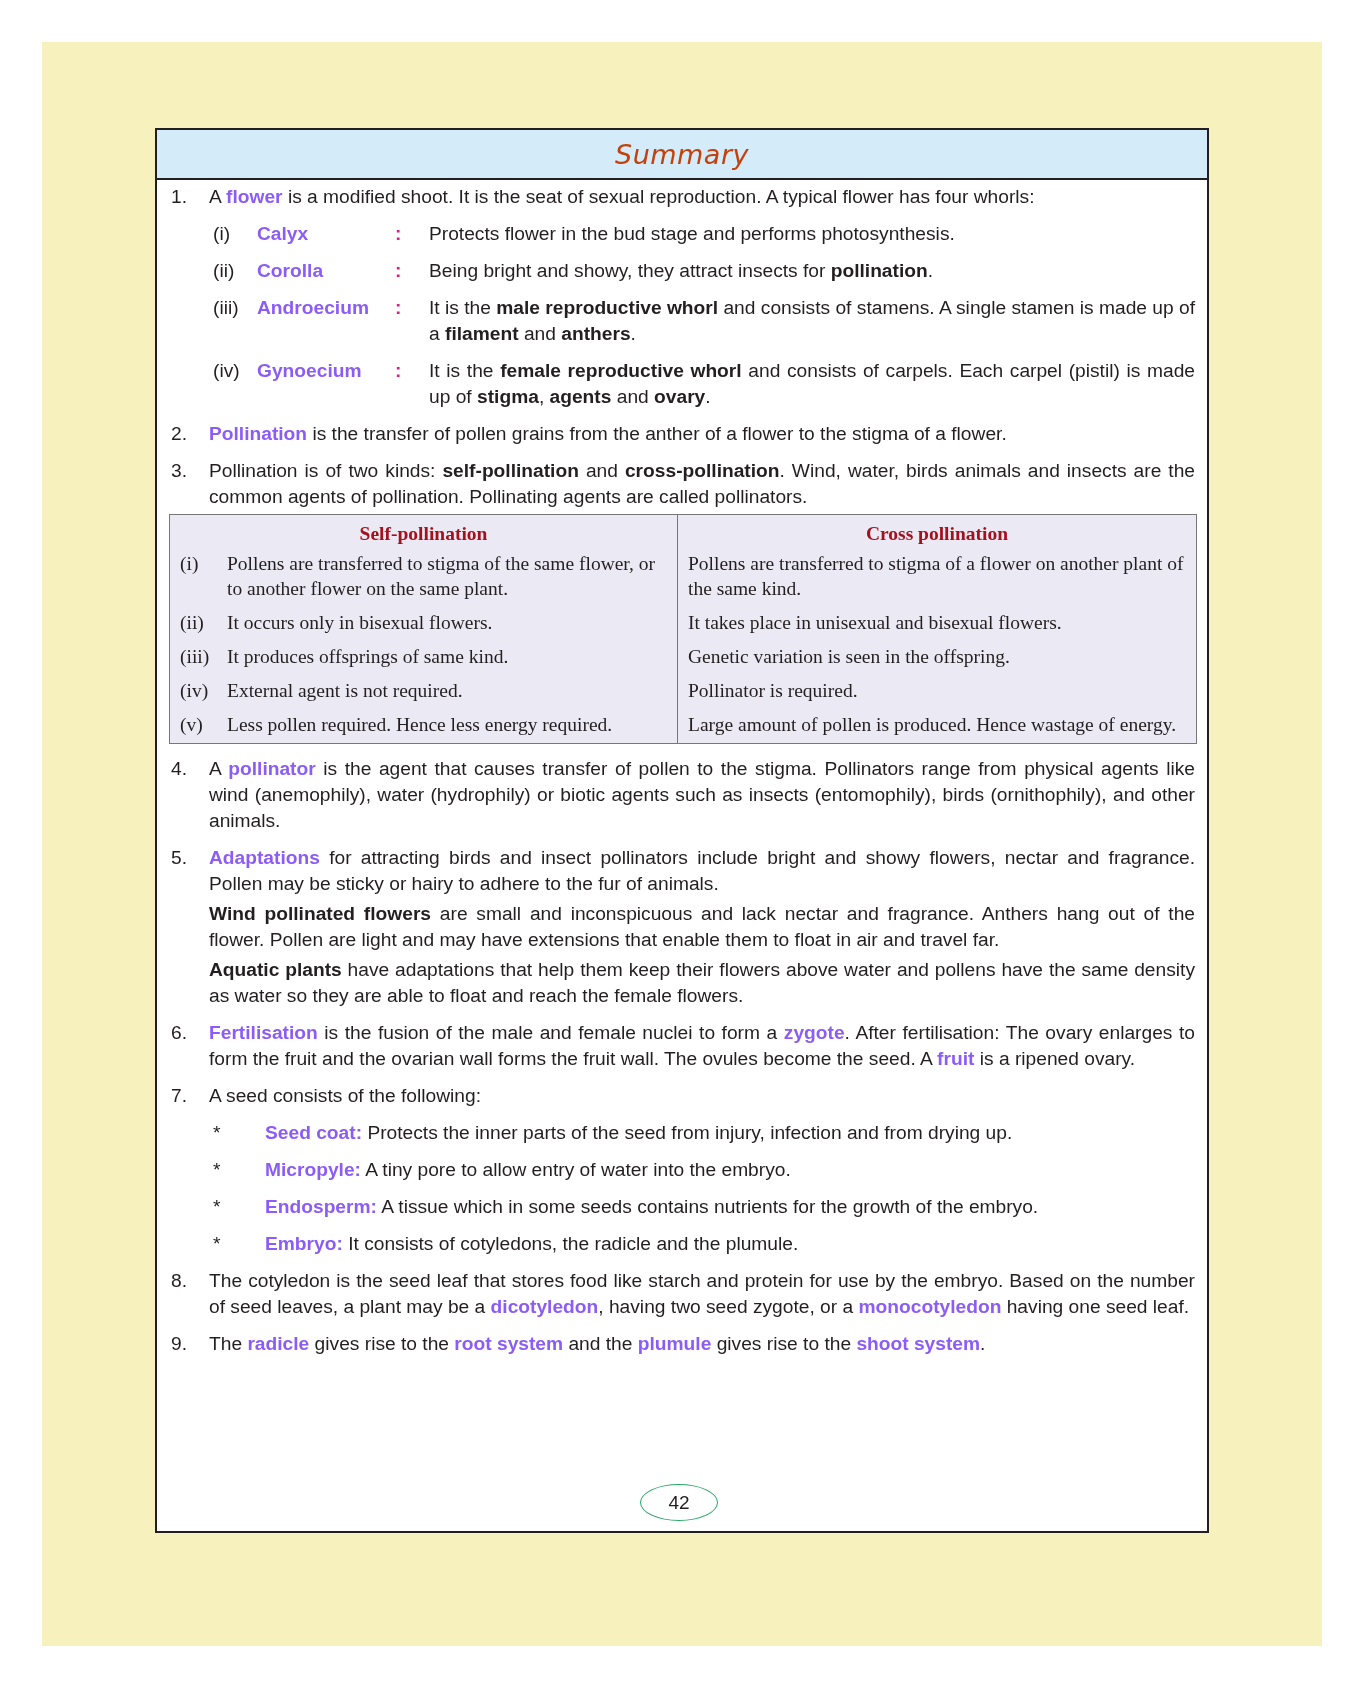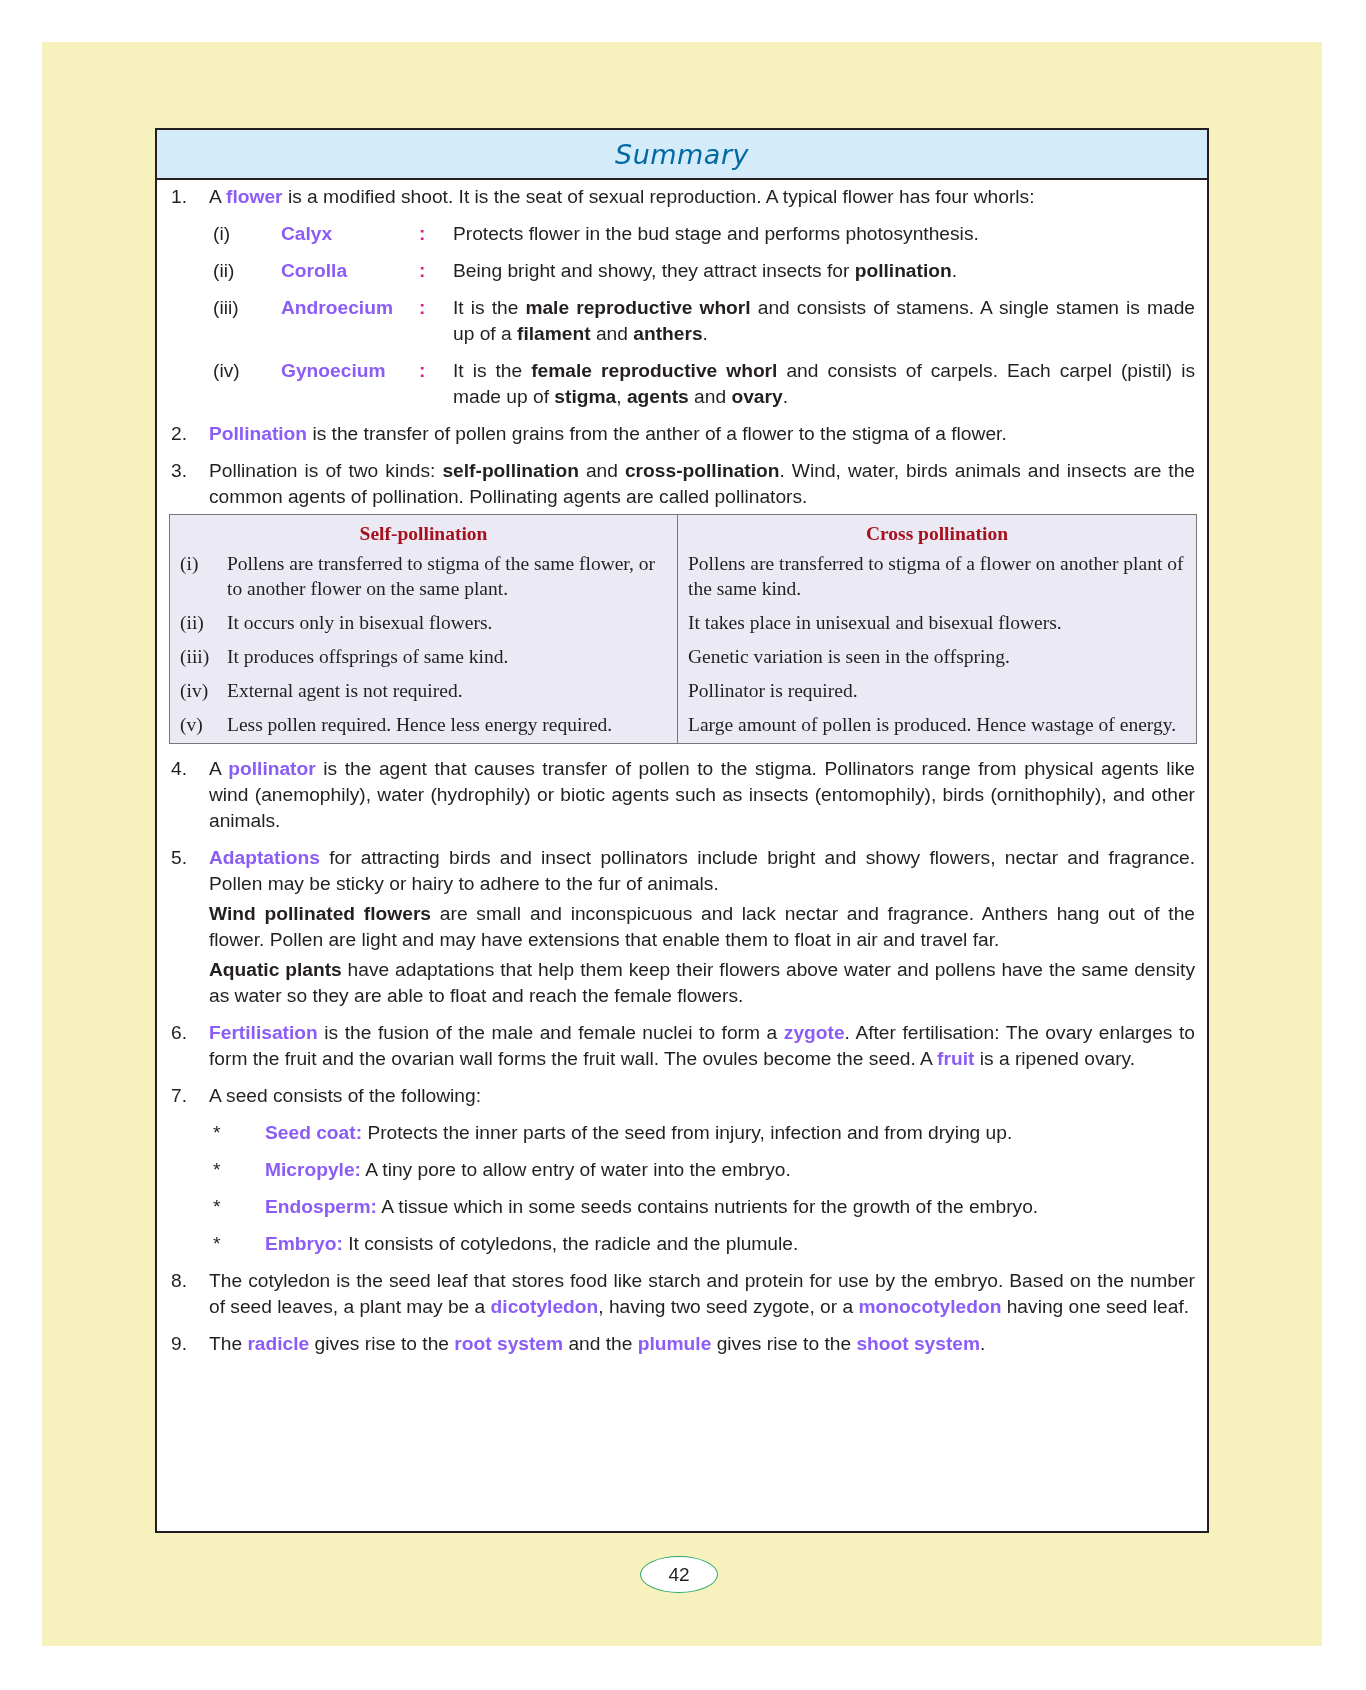--- a/index.html
+++ b/index.html
@@ -3,44 +3,44 @@
 <meta charset="utf-8">
 <style>
   html, body { margin:0; padding:0; background:#ffffff; }
   body { width:1366px; height:1690px; position:relative; overflow:hidden;
          font-family:"Liberation Sans", sans-serif; color:#231f20; }
   .page { position:absolute; left:42px; top:42px; width:1280px; height:1604px; background:#f7f1be; }
   .box { position:absolute; left:155px; top:128px; width:1050px; height:1401px;
          background:#ffffff; border:2px solid #231f20; box-sizing:content-box; }
   .box-header { height:48px; background:#d4ebf9; border-bottom:2px solid #231f20;
          display:flex; align-items:center; justify-content:center; }
-  .box-title { font-family:"DejaVu Sans", sans-serif; font-style:italic; font-size:27px; color:#0369a1; letter-spacing:0.5px; }
+  .box-title { font-family:"DejaVu Sans", sans-serif; font-style:italic; font-size:27px; color:#c2410c; letter-spacing:0.5px; }
   .content { padding:4px 12px 0 12px; font-size:19.2px; line-height:26px; }
   .item { display:flex; margin-bottom:11px; }
   .num { width:38px; flex:none; padding-left:2px; }
   .body { flex:1; text-align:justify; }
   .pk { color:#8b5cf6; font-weight:bold; }
   .b { font-weight:bold; }
   .sub { display:flex; margin:11px 0 0 0; }
   .sub .rn { width:44px; flex:none; padding-left:4px; }
-  .sub .term { width:138px; flex:none;margin-left:24px; }
+  .sub .term { width:138px; flex:none; }
   .sub .colon { width:34px; flex:none; color:#e6168a; font-weight:bold; }
   .sub .desc { flex:1; text-align:justify; }
   .para { margin-top:4px; text-align:justify; }
   .bullet { display:flex; margin-top:11px; }
   .bullet .star { width:52px; flex:none; padding-left:4px; }
   .bullet .bt { flex:1; }
   table.cmp { border-collapse:collapse; width:1028px; margin:4px 0 12px 0; background:#ebe9f4;
          font-family:"Liberation Serif", serif; font-size:19.5px; line-height:25px; border:1.5px solid #777; }
   table.cmp td, table.cmp th { vertical-align:top; padding:3px 10px 6px 10px; }
   table.cmp th { color:#a4111d; font-weight:bold; text-align:center; padding-top:6px; padding-bottom:2px; }
   table.cmp .c1 { border-right:1.5px solid #777; width:487px; }
   .rr { display:flex; }
   .rr .rn { width:47px; flex:none; }
-  .pageno { position:absolute; left:640px; top:1556px; width:76px; height:35px; border:1.5px solid #2aa86a;
+  .pageno { position:absolute; left:640px; top:1484px; width:76px; height:35px; border:1.5px solid #2aa86a;
          border-radius:50%; background:#ffffff; display:flex; align-items:center; justify-content:center;
          font-size:19px; color:#231f20; }
 </style>
 </head>
 <body>
 
 <div class="page"></div>
 
 <div class="box">
   <div class="box-header">

